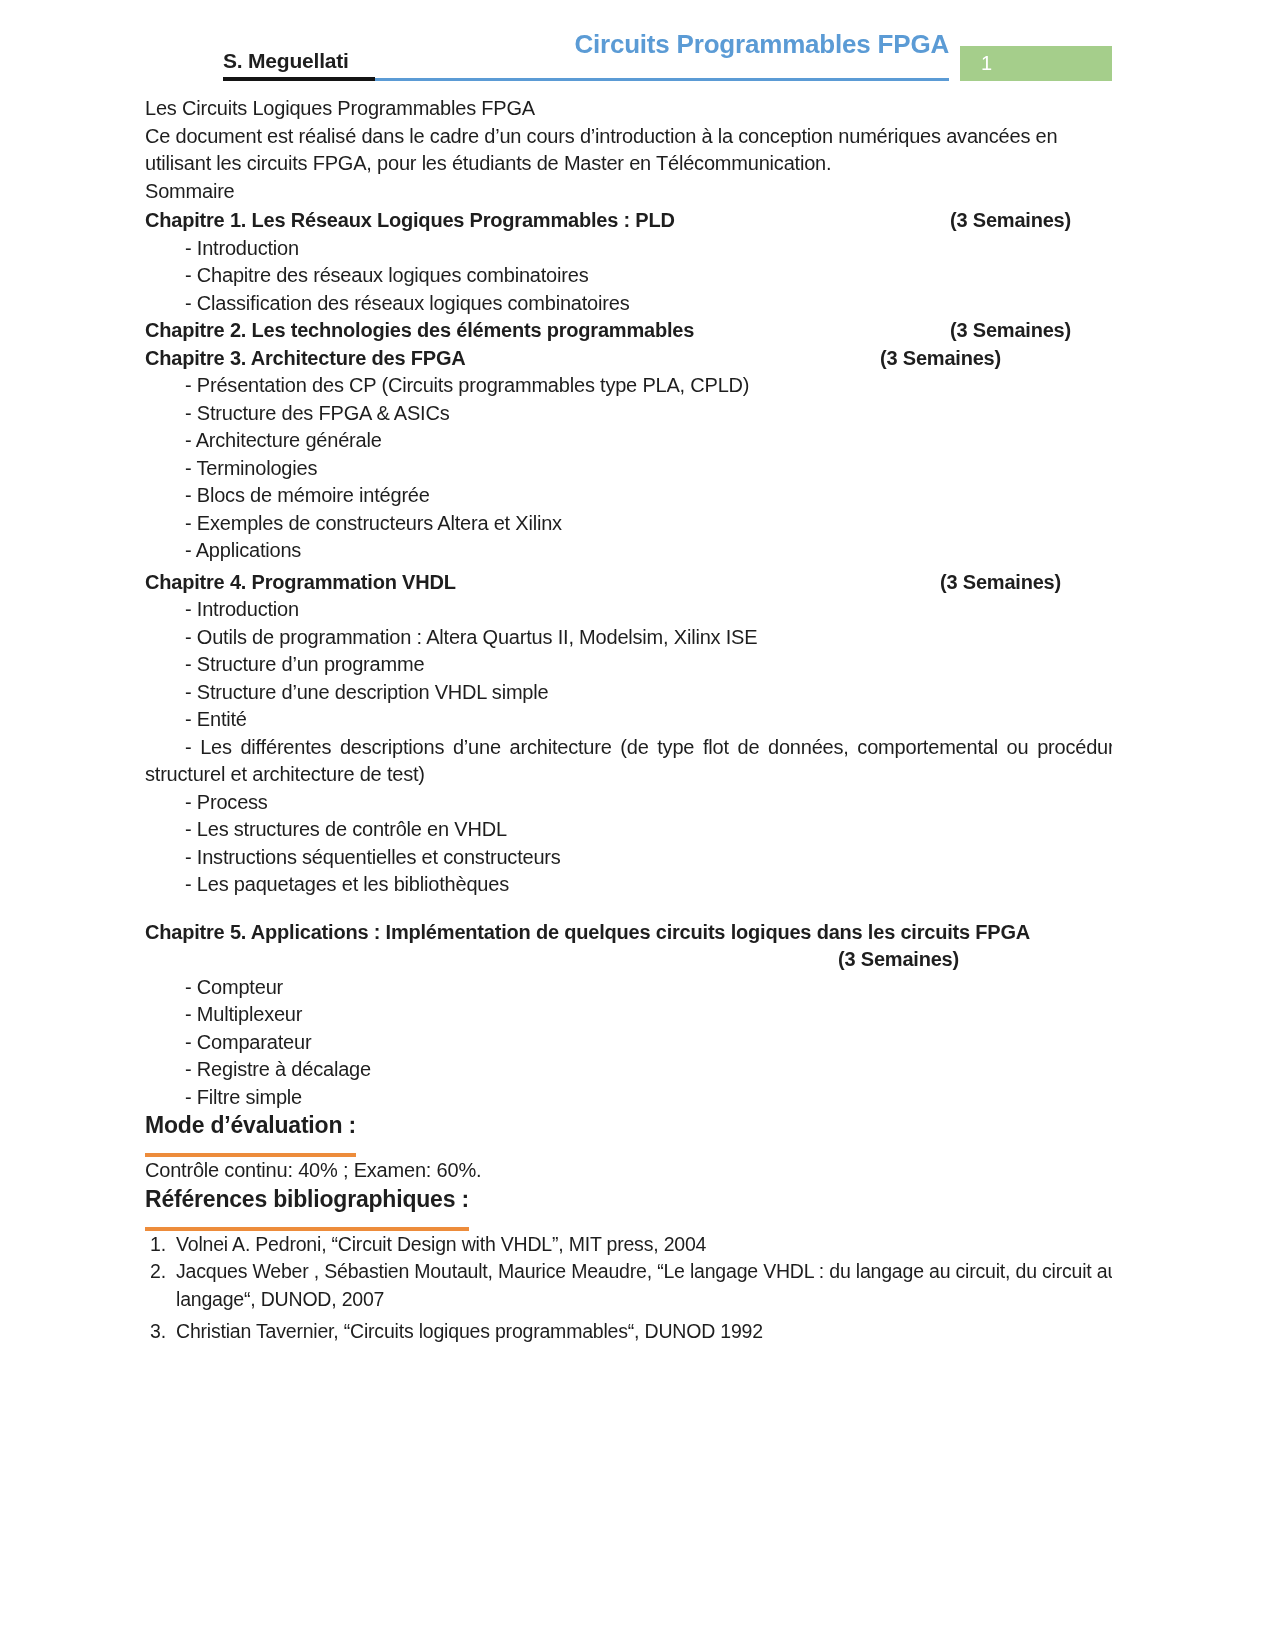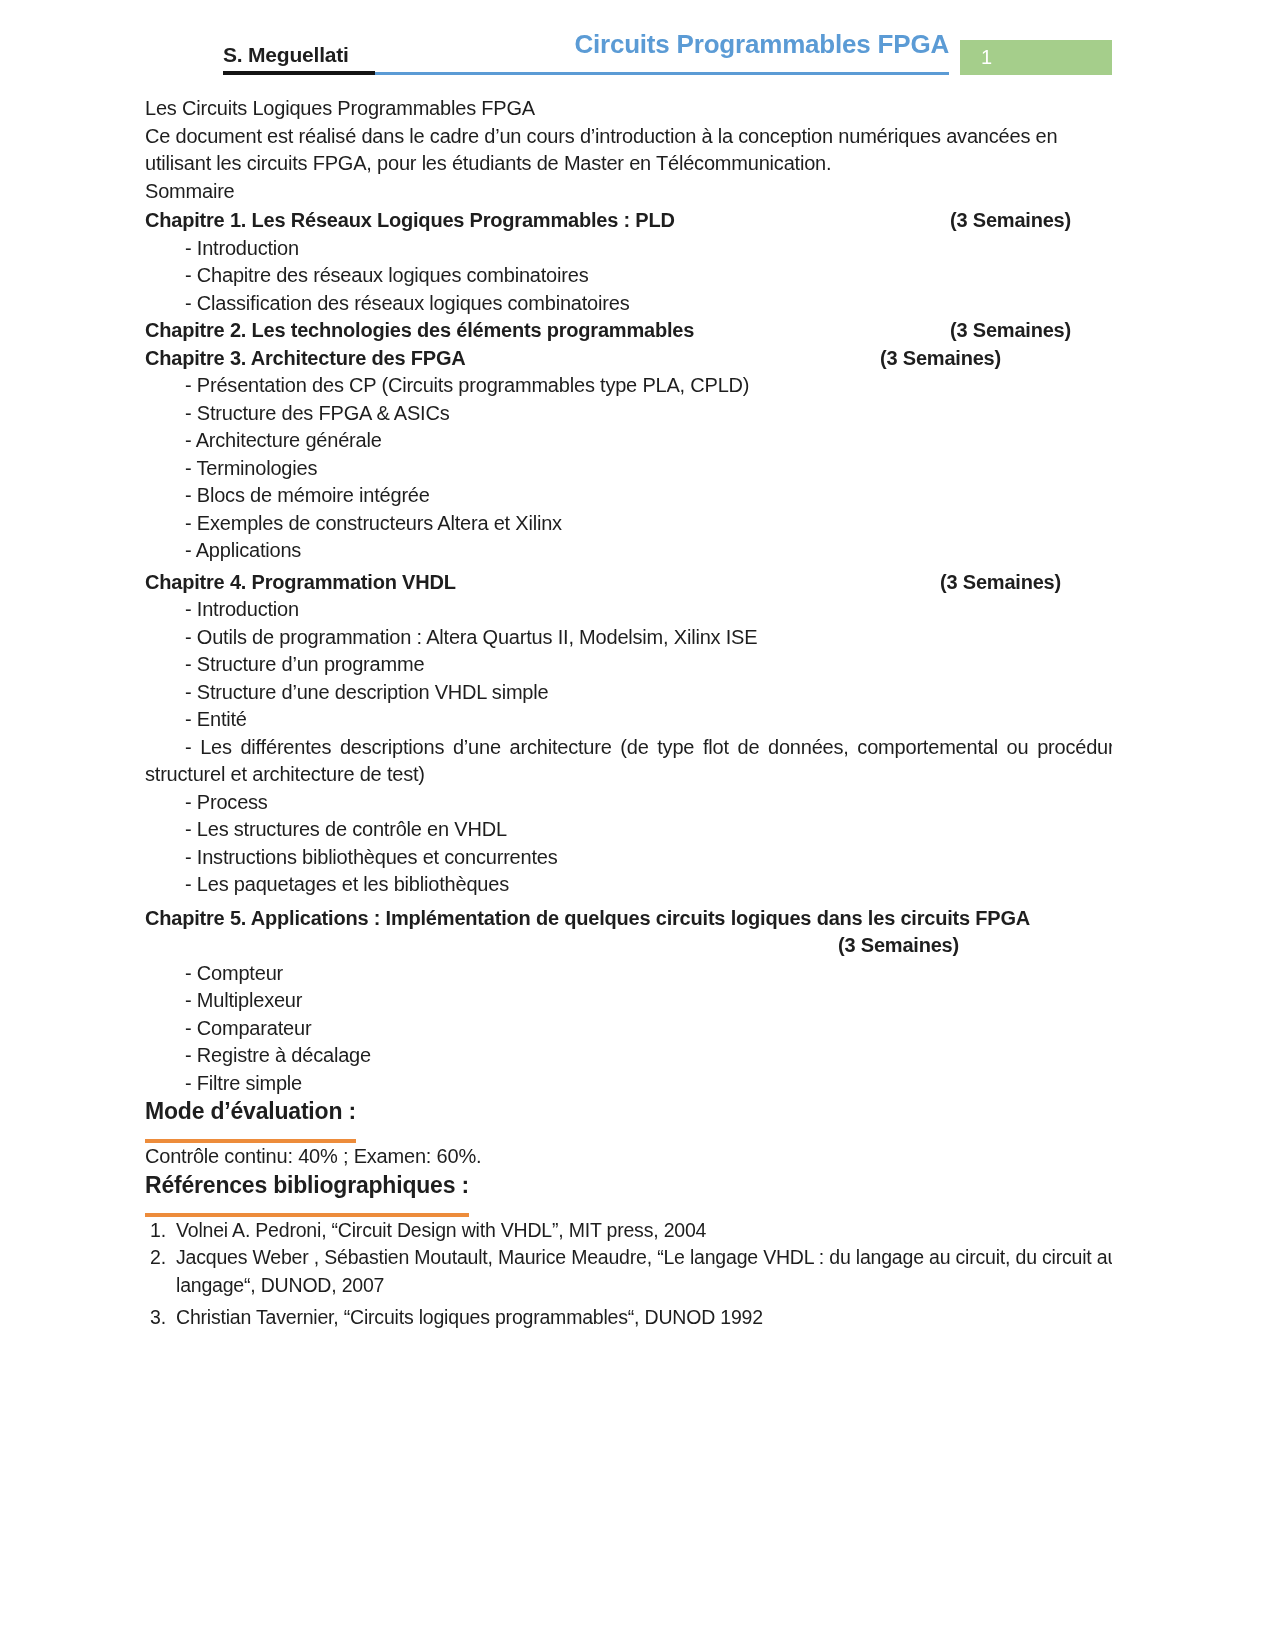--- a/index.html
+++ b/index.html
@@ -37,21 +37,21 @@
     flex: 1;
     align-self: stretch;
     border-bottom: 3px solid var(--accent-blue, #5B9BD5);
   }
   .header-title {
     font-size: 26px;
     font-weight: 700;
     line-height: 1.15;
     color: var(--accent-blue, #5B9BD5);
     border-bottom: 3px solid var(--accent-blue, #5B9BD5);
-    padding-bottom: 12px;
+    padding-bottom: 18px;
     white-space: nowrap;
   }
   .page-box {
     flex: none;
     width: 152px;
     height: 35px;
     margin-left: 11px;
     background: var(--accent-green, #A5CE8B);
     color: #ffffff;
     font-size: 20px;
@@ -71,21 +71,21 @@
   }
   .content p, .content div { margin: 0; }
 
   .doc-title { margin-top: 10px; }
   .intro { margin-top: 23px; width: 948px; }
   .sommaire { margin-top: 22px; }
 
   .chap { margin-top: 0; }
   .chap.first { margin-top: 2px; }
   .chap.m4 { margin-top: 4px; }
-  .chap.m6 { margin-top: 6px; }
+  .chap.m6 { margin-top: 20px; }
 
   .chap-line { position: relative; font-weight: 700; white-space: nowrap; }
   .weeks { position: absolute; top: 0; font-weight: 700; }
   .w-a { left: 805px; }   
   .w-b { left: 735px; }   
   .w-c { left: 795px; }   
   .w-d { left: 693px; }   
   .weeks-line { position: relative; height: 27.5px; }
 
   .sub { padding-left: 40px; }
@@ -173,21 +173,21 @@
       </div>
       <div class="sub">- Introduction</div>
       <div class="sub">- Outils de programmation : Altera Quartus II, Modelsim, Xilinx ISE</div>
       <div class="sub">- Structure d’un programme</div>
       <div class="sub">- Structure d’une description VHDL simple</div>
       <div class="sub">- Entité</div>
       <p class="longsub">- Les différentes descriptions d’une architecture (de type flot de données, comportemental ou procédural, structurel et architecture de test)</p>
       <div class="sub-group-after">
         <div class="sub">- Process</div>
         <div class="sub">- Les structures de contrôle en VHDL</div>
-        <div class="sub">- Instructions bibliothèques et concurrentes</div>
+        <div class="sub">- Instructions séquentielles et constructeurs</div>
         <div class="sub">- Les paquetages et les bibliothèques</div>
       </div>
     </div>
 
     <div class="chap m6">
       <div class="chap-line">
         <span class="chap-title">Chapitre 5. Applications : Implémentation de quelques circuits logiques dans les circuits FPGA</span>
       </div>
       <div class="weeks-line">
         <span class="weeks w-d">(3 Semaines)</span>

